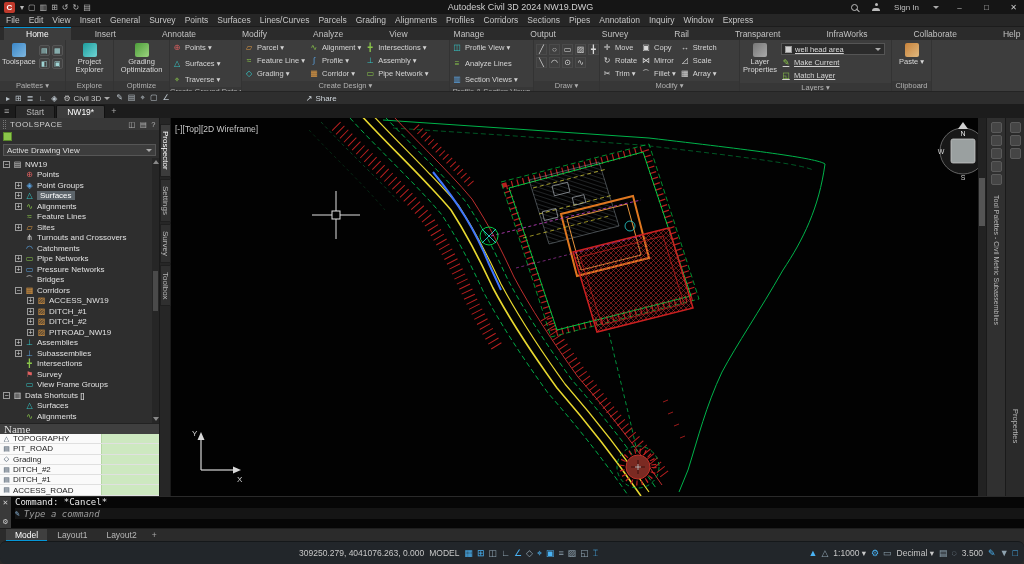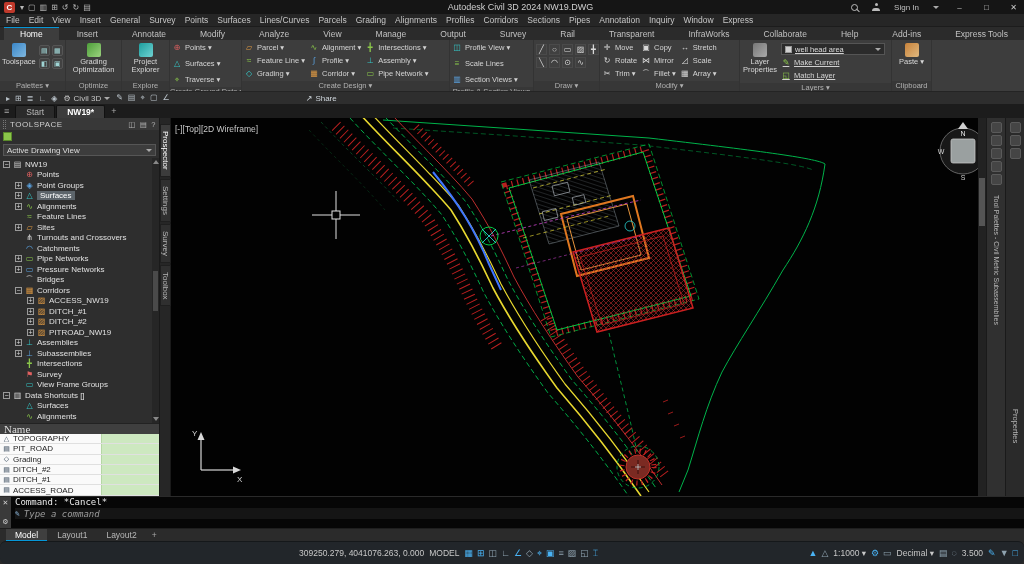--- a/index.html
+++ b/index.html
@@ -19,21 +19,21 @@
   .person-ic::after { content:""; position:absolute; width:8px; height:3.5px; border-radius:3px 3px 0 0; background:#bbb; left:0; bottom:0; }
   .caret { display:inline-block; width:0; height:0; border-left:3px solid transparent; border-right:3px solid transparent; border-top:3px solid #aaa; }
   .winbtn { width:13px; text-align:center; color:#ccc; font-size:8px; }
 
   
   .menubar { position:absolute; top:14px; height:13px; width:100%; background:#262626; display:flex; align-items:center; padding:0 6px; gap:9px; color:#c6c6c6; font-size:8.5px; border-bottom:1px solid #1c1c1c; white-space:nowrap; overflow:hidden; }
   .menu-item { cursor:default; }
 
   
   .ribtabs { position:absolute; top:27px; height:13px; width:100%; background:#2b2b2b; display:flex; align-items:flex-end; padding:0 4px; gap:2px; font-size:8.5px; color:#c2c2c2; white-space:nowrap; overflow:hidden; }
-  .rtab { padding:0 16px; height:13px; display:flex; align-items:center; }
+  .rtab { padding:0 22px; height:13px; display:flex; align-items:center; }
   .rtab.active { background:#3d3d3d; color:#fff; box-shadow:inset 0 1px 0 #0696d7; }
 
   
   .ribbon { position:absolute; top:40px; height:51px; width:100%; background:#3d3d3d; display:flex; align-items:stretch; overflow:hidden; }
   .rpanel { display:flex; flex-direction:column; border-right:1px solid #333; background:#3d3d3d; flex:none; }
   .rbody { flex:1; display:flex; align-items:flex-start; padding:1px 2px; gap:3px; }
   .ptitle { height:10px; font-size:7.5px; color:#b0b0b0; text-align:center; background:#373737; line-height:10px; overflow:hidden; white-space:nowrap; }
   .bigbtn { display:flex; flex-direction:column; align-items:center; gap:1px; padding-top:2px; width:100%; }
   .ic-sq { width:14px; height:14px; border-radius:2px; flex:none; }
   .ic-sq-blue   { background:linear-gradient(135deg,#3a86c8,#7fb8e0); }
@@ -59,21 +59,21 @@
   
   .wsbar { position:absolute; top:91px; height:13px; width:100%; background:#2e2e2e; display:flex; align-items:center; gap:6px; padding:0 6px; font-size:8px; color:#c5c5c5; border-top:1px solid #242424; }
   .ws-group { display:flex; gap:5px; font-size:8px; color:#b9c2c9; }
   .ws-dd { display:flex; align-items:center; gap:3px; }
   .share-btn { display:flex; align-items:center; gap:3px; margin-left:130px; color:#cfd6dc; }
 
   
   .filetabs { position:absolute; top:104px; height:14px; width:100%; background:#1c1c1c; display:flex; align-items:flex-end; padding-left:4px; gap:1px; }
   .ft-menu { color:#aaa; margin-right:5px; align-self:center; font-size:9px; }
   .ftab { height:13px; display:flex; align-items:center; padding:0 10px; background:#2a2a2a; color:#b8b8b8; font-size:8.5px; border:1px solid #111; border-bottom:none; border-radius:2px 2px 0 0; }
-  .ftab.active { background:#3c3c3c; color:#fff;font-weight:bold; }
+  .ftab.active { background:#3c3c3c; color:#fff; }
   .ft-plus { color:#aaa; padding:0 5px; align-self:center; }
 
   
   .toolspace { position:absolute; left:0; top:118px; width:160px; height:378px; background:#2e2e2e; border-right:1px solid #1a1a1a; display:flex; flex-direction:column; }
   .ts-title { height:12px; display:flex; align-items:center; padding:0 3px; background:#383838; font-size:8px; color:#cfcfcf; letter-spacing:.5px; }
   .grip { width:3px; height:9px; border-left:1px dotted #777; border-right:1px dotted #777; margin-right:4px; }
   .ts-hicons { margin-left:auto; display:flex; gap:4px; color:#b5b5b5; font-size:7.5px; }
   .ts-toolrow { height:13px; display:flex; align-items:center; padding:0 3px; gap:3px; }
   .ts-green { width:9px; height:9px; background:#8ac64a; border:1px solid #5a8a2a; }
   .ts-select { height:12px; margin:1px 3px 2px; background:#3d3d3d; border:1px solid #565656; display:flex; align-items:center; padding:0 3px; font-size:8px; color:#ddd; }
@@ -222,40 +222,40 @@
 
         <span class="palbox">▤</span>
             <span class="palbox">▦</span>
             <span class="palbox">◧</span>
             <span class="palbox">▣</span>
           </div>
       </div>
       <div class="ptitle">Palettes ▾</div>
     </div>
 
+    <div class="rpanel" style="width:48px">
+      <div class="rbody">
+        <div class="bigbtn">
+          <span class="ic-sq ic-sq-teal"></span>
+          <span class="blbl">Project Explorer</span>
+        </div>
+      </div>
+      <div class="ptitle">Explore</div>
+    </div>
+
     <div class="rpanel" style="width:56px">
       <div class="rbody">
         <div class="bigbtn">
           <span class="ic-sq ic-sq-green"></span>
           <span class="blbl">Grading Optimization</span>
         </div>
       </div>
       <div class="ptitle">Optimize</div>
     </div>
 
-    <div class="rpanel" style="width:48px">
-      <div class="rbody">
-        <div class="bigbtn">
-          <span class="ic-sq ic-sq-teal"></span>
-          <span class="blbl">Project Explorer</span>
-        </div>
-      </div>
-      <div class="ptitle">Explore</div>
-    </div>
-
     <div class="rpanel" style="width:72px">
       <div class="rbody rcol">
 
           <div class="smrow">
             <span class="smic ic-red">⊕</span>
             <span>Points ▾</span>
           </div>
 
           <div class="smrow">
             <span class="smic ic-teal">△</span>
@@ -326,21 +326,21 @@
     <div class="rpanel" style="width:84px">
       <div class="rbody rcol">
 
           <div class="smrow">
             <span class="smic ic-teal">◫</span>
             <span>Profile View ▾</span>
           </div>
 
           <div class="smrow">
             <span class="smic ic-green">≡</span>
-            <span>Scale Lines</span>
+            <span>Analyze Lines</span>
           </div>
 
           <div class="smrow">
             <span class="smic ic-blue">▥</span>
             <span>Section Views ▾</span>
           </div>
         </div>
       <div class="ptitle">Profile &amp; Section Views</div>
     </div>
 

